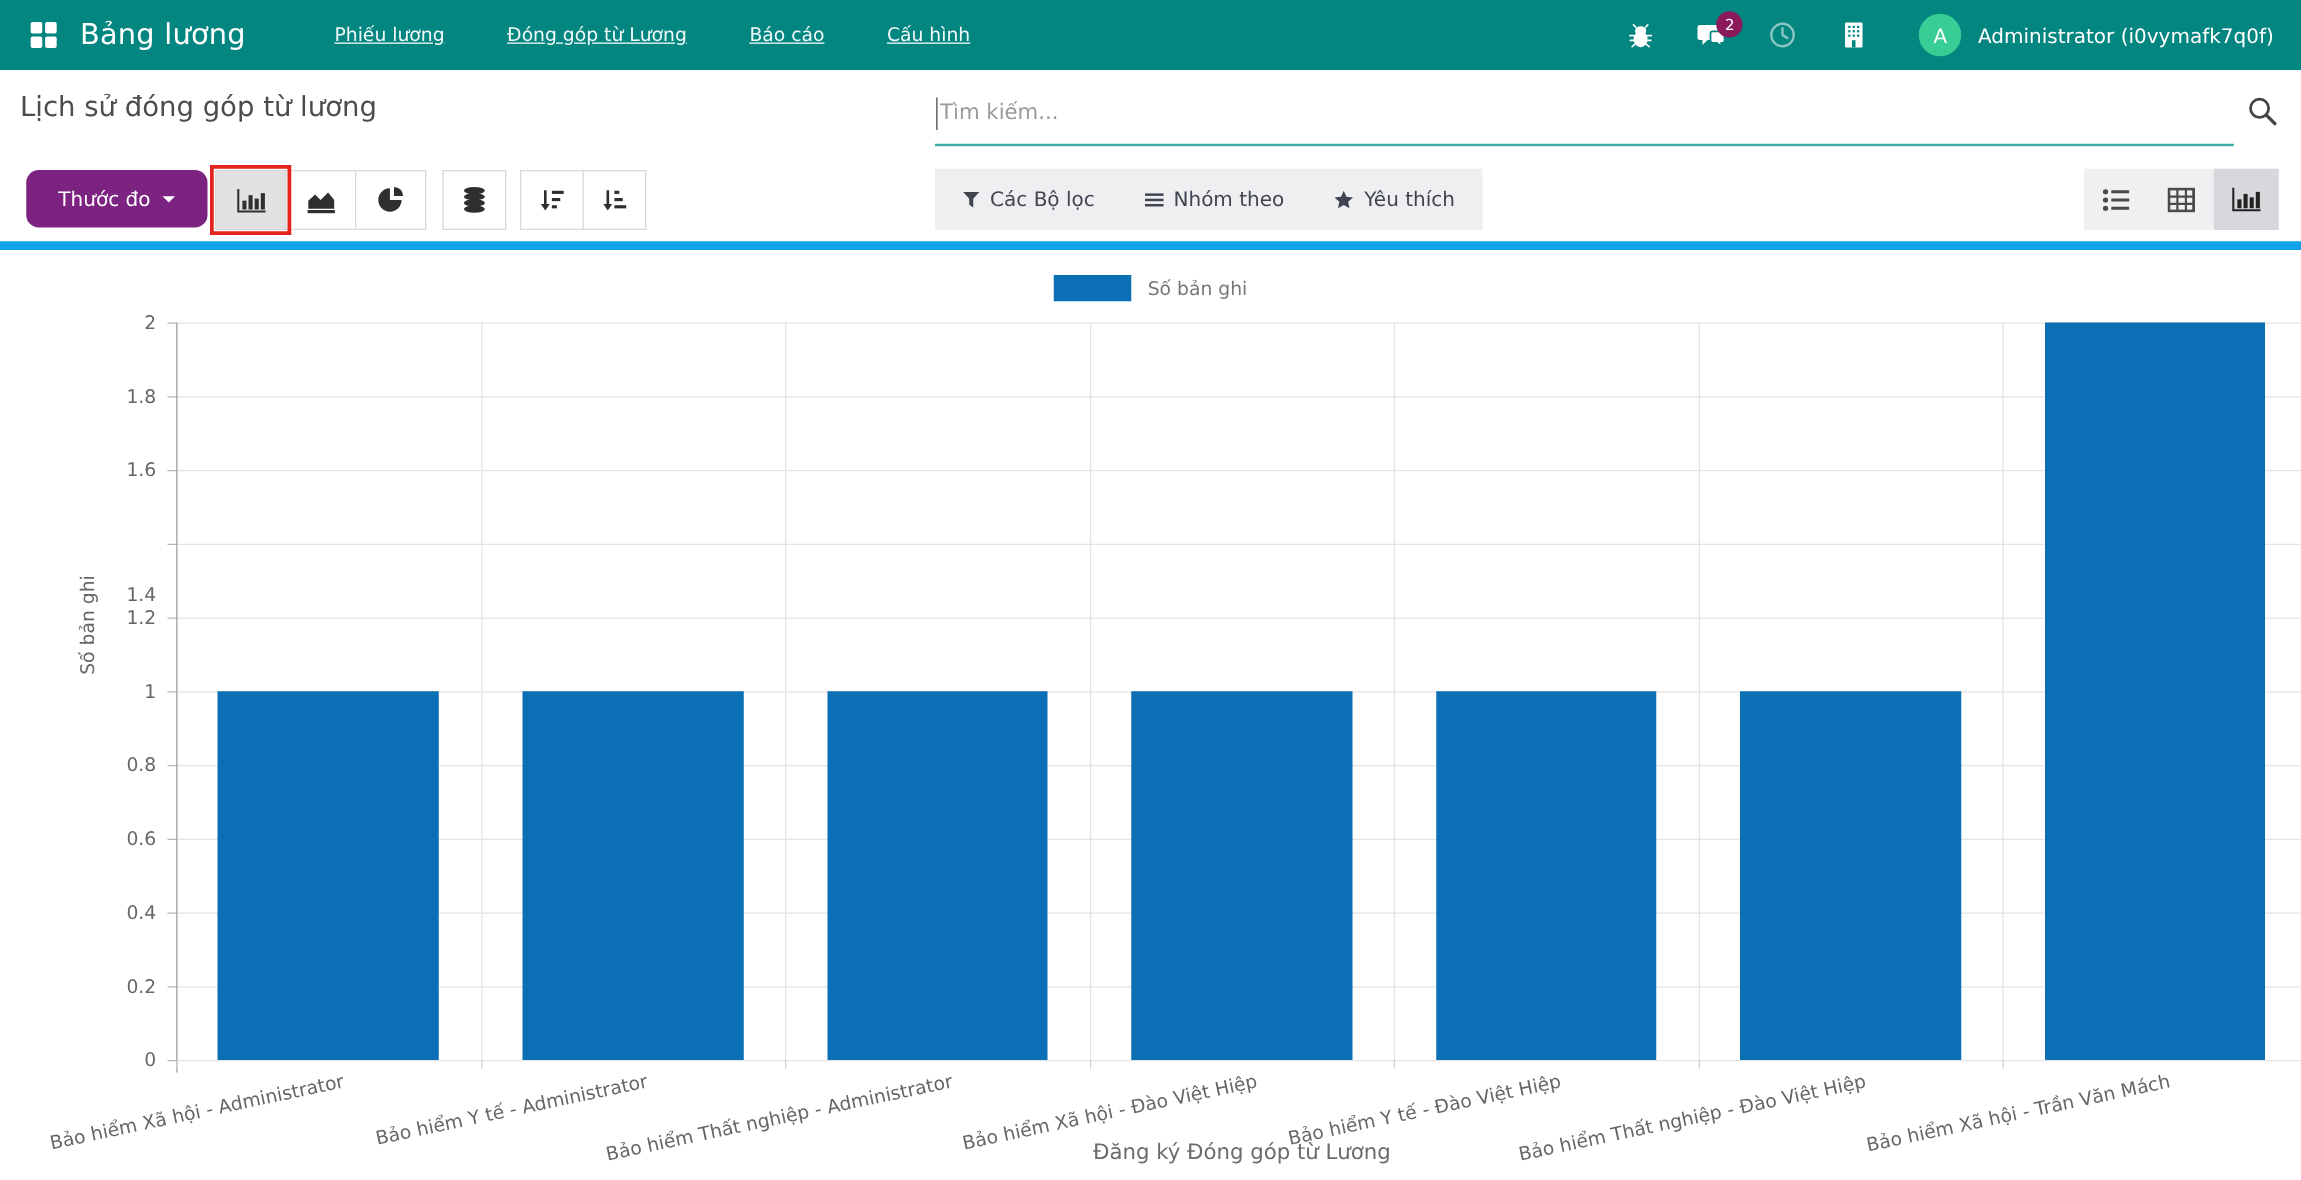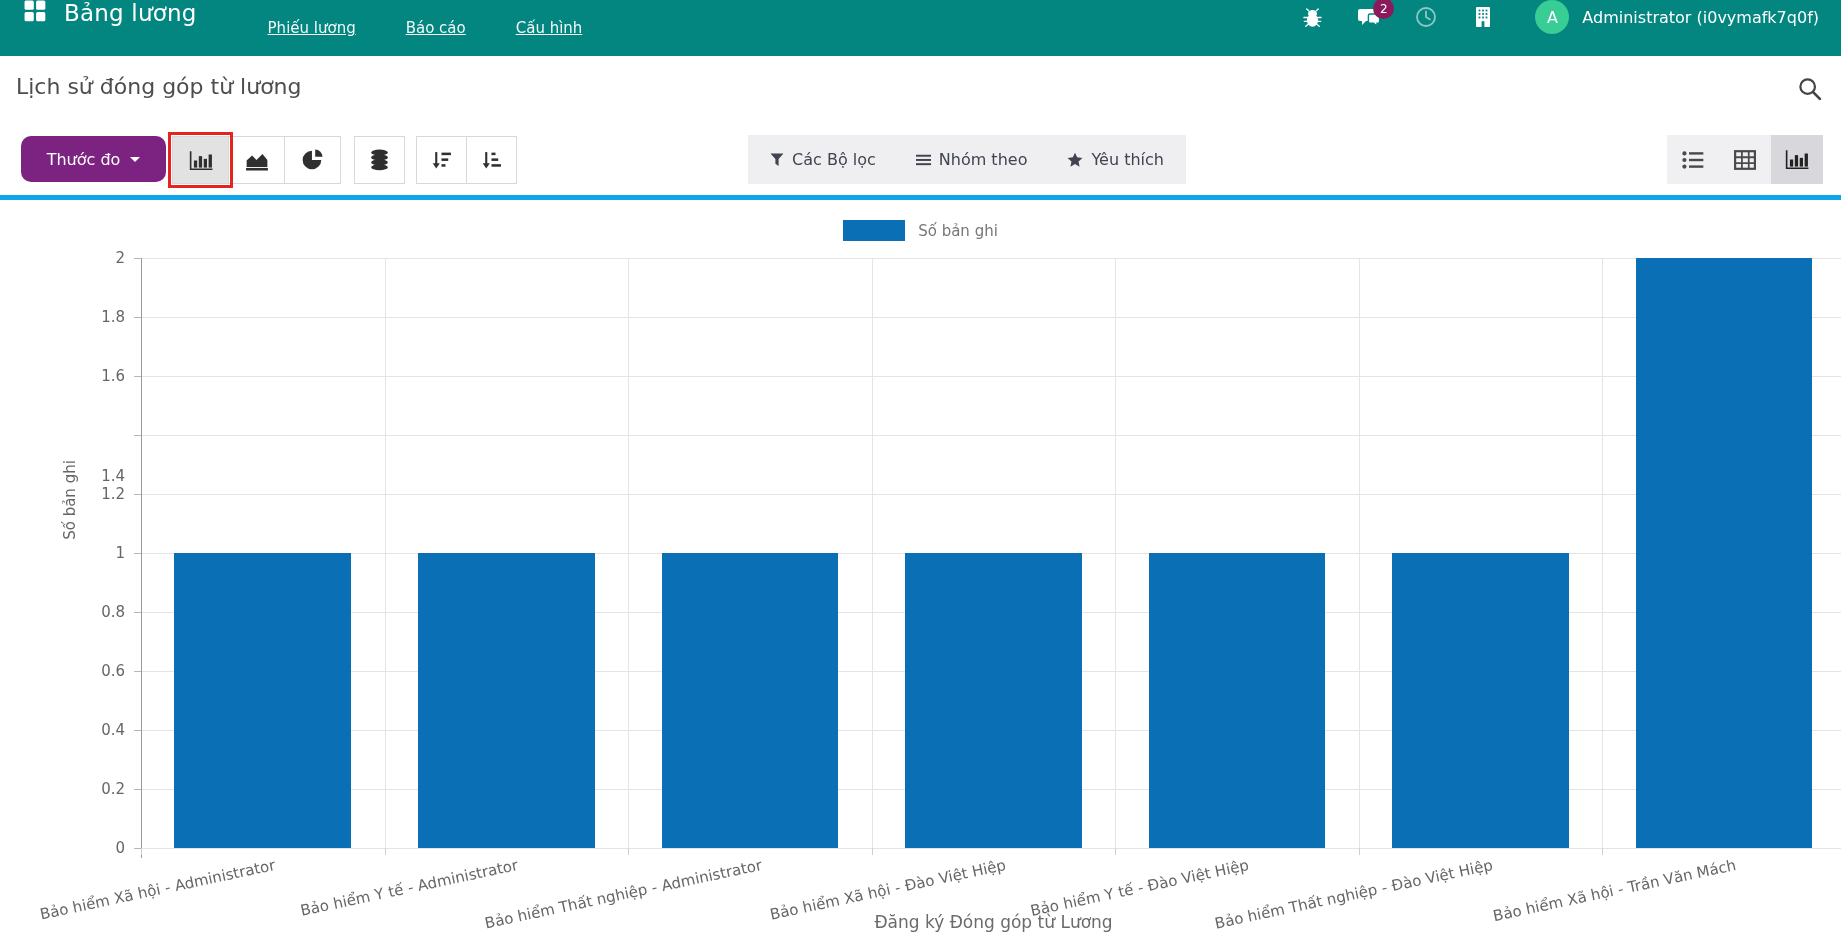--- a/index.html
+++ b/index.html
@@ -1,39 +1,39 @@
 <!DOCTYPE html>
 <html><head>
 <meta charset="utf-8">
 <style>
   * { margin:0; padding:0; box-sizing:border-box; }
   html,body { width:1841px; height:944px; overflow:hidden; background:#fff;
     font-family:"DejaVu Sans","Liberation Sans",sans-serif; }
 
   
   .navbar { position:absolute; left:0; top:0; width:1841px; height:56px;
-    background:#038580; display:flex; align-items:flex-start; color:#fff; z-index:10; }
+    background:#038580; display:flex; align-items:center; color:#fff; z-index:10; }
   .apps-btn { width:22px; height:22px; margin-left:24px; cursor:pointer; flex:none; display:flex; }
   .brand { font-size:23px; font-weight:500; margin-left:18px; letter-spacing:.2px; cursor:pointer; }
   .nav-items { display:flex; align-items:center; margin-left:46px; height:56px;text-decoration:underline; }
   .nav-item { padding:0 25px; font-size:15px; color:rgba(255,255,255,.95); height:56px;
     display:flex; align-items:center; cursor:pointer; white-space:nowrap; }
   .systray { margin-left:auto; display:flex; align-items:center; margin-right:22px; }
   .tray-icon { width:24px; height:24px; margin-left:33px; position:relative; cursor:pointer; display:flex;
     align-items:center; justify-content:center; }
   .tray-icon svg { display:block; }
   .badge { position:absolute; top:-7px; right:-13px; min-width:21px; height:21px; border-radius:50%;
     background:#8b1a5c; color:#fff; font-size:12px; display:flex; align-items:center; justify-content:center; }
   .avatar { width:34px; height:34px; border-radius:50%; background:#38cd95; color:#fff;
     display:flex; align-items:center; justify-content:center; font-size:16px; margin-left:40px; cursor:pointer; }
   .username { font-size:16px; margin-left:13px; cursor:pointer; white-space:nowrap; }
 
   
   .cp { position:absolute; left:0; top:56px; width:1841px; height:144px; background:#fff;
-    border-bottom:5px solid #0ea5e9; }
+    border-bottom:7px solid #0ea5e9; }
   .cp-title { position:absolute; left:16px; top:18px; font-size:22px; font-weight:400; color:#4d4d4d; }
   .searchbox { position:absolute; left:748px; top:8px; width:1039px; height:53px;
     border-bottom:2px solid #3aada7; }
   .searchbox input { width:100%; height:100%; border:none; outline:none; font-size:17px;
     color:#333; padding-left:4px; font-family:inherit; background:transparent; }
   .searchbox input::placeholder { color:#9a9a9a; opacity:1; }
   .search-caret { position:absolute; left:1px; top:14px; width:1px; height:26px; background:#444; }
   .search-icon { position:absolute; left:1797px; top:20px; width:26px; height:26px; cursor:pointer; }
 
   .cp-controls { position:absolute; left:0; top:79px; width:1841px; height:49px; }
@@ -97,20 +97,21 @@
       <rect x="0.5" y="0.5" width="8.4" height="8.4" rx="1.4"></rect>
           <rect x="11" y="0.5" width="8.4" height="8.4" rx="1.4"></rect>
       <rect x="0.5" y="11" width="8.4" height="8.4" rx="1.4"></rect>
           <rect x="11" y="11" width="8.4" height="8.4" rx="1.4"></rect>
     </g>
       </svg>
   </span>
   <span class="brand">Bảng lương</span>
   <div class="nav-items">
     <span class="nav-item">Phiếu lương</span>
+    <span class="nav-item">Đóng góp từ Lương</span>
     <span class="nav-item">Báo cáo</span>
     <span class="nav-item">Cấu hình</span>
   </div>
   <div class="systray">
     <span class="tray-icon">
       <svg viewBox="0 0 22 22" width="21" height="21" stroke="#fff" fill="#fff" stroke-width="1.4" stroke-linecap="round">
         <path d="M7 4l-2-2M15 4l2-2" fill="none"></path>
         <ellipse cx="11" cy="7" rx="4" ry="3.2"></ellipse>
           <ellipse cx="11" cy="14" rx="5.2" ry="6"></ellipse>
         <path d="M5.8 11H2M5.8 15H2.4M6.5 18l-2.6 2.2M16.2 11H20M16.2 15h3.4M15.5 18l2.6 2.2" fill="none"></path>
@@ -147,20 +148,24 @@
       </svg>
     </span>
     <span class="avatar">A</span>
     <span class="username">Administrator (i0vymafk7q0f)</span>
   </div>
 </div>
 
 <div class="cp">
   <div class="cp-title">Lịch sử đóng góp từ lương</div>
 
+  <div class="searchbox">
+    <input type="text" placeholder="Tìm kiếm..." style="">
+    <span class="search-caret"></span>
+  </div>
   <span class="search-icon">
     <svg viewBox="0 0 20 20" width="26" height="26">
       <circle cx="8.2" cy="8.2" r="5.6" fill="none" stroke="#444" stroke-width="1.7"></circle>
       <path d="M12.4 12.4L17.6 17.6" stroke="#444" stroke-width="2.1" stroke-linecap="round"></path>
     </svg>
   </span>
 
   <div class="cp-controls">
     <button class="btn-measures">
       <span>Thước đo</span>

